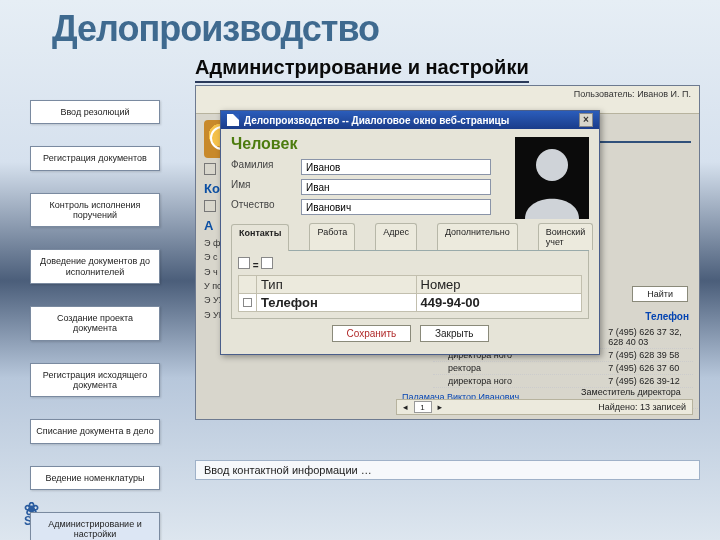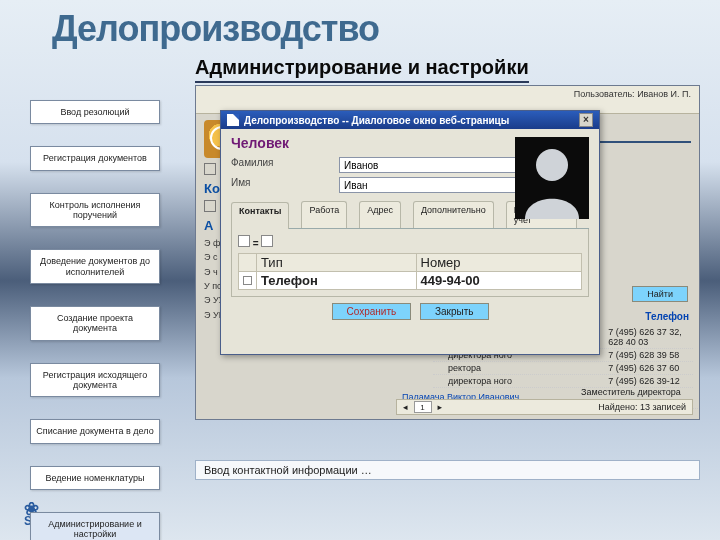--- a/index.html
+++ b/index.html
@@ -80,48 +80,48 @@
     color:#fff; font-size:10px; font-weight:700; padding:8px 6px;
     display:flex; align-items:center;
   }
   .dlg-title .doc-ic { width:12px;height:12px; background:#fff; margin-right:5px; position:relative;}
   .dlg-title .doc-ic::before{content:""; position:absolute; right:0; top:0; border:3px solid #2b5dbb; border-left-color:#fff; border-bottom-color:#fff;}
   .dlg-close {
     margin-left:auto; width:14px; height:14px; background:#d8d6cc; color:#333;
     text-align:center; line-height:12px; font-weight:700; border:1px solid #888;
   }
   .dlg-body { padding:6px 10px 4px; }
-  .dlg-heading { font-size:14px; font-weight:700; color:#701a75; margin-bottom:6px;}
+  .dlg-heading { font-size:16px; font-weight:700; color:#4d7c0f; margin-bottom:6px;}
   .frow { display:flex; align-items:flex-start; margin:4px 0;}
   .flabel { width:70px; font-size:10px; color:#444;}
   .finput {
     flex:1; height:16px; border:1px solid #8a94a8; background:#fff;
-    font-size:10px; padding:1px 4px;margin-left:38px;
+    font-size:10px; padding:1px 4px;
   }
   .avatar {
     position:absolute; right:10px; top:26px; width:74px; height:82px;
     background:#111;
   }
   .avatar svg { width:100%; height:100%;}
   .tabs {
     display:flex; border-bottom:1px solid #9aa; margin-top:8px;
     font-size:9px;
   }
-  .tab { padding:3px 7px; border:1px solid #b7b7a8; border-bottom:none; background:#eceadd; margin-right:12px; border-radius:3px 3px 0 0;}
+  .tab { padding:3px 7px; border:1px solid #b7b7a8; border-bottom:none; background:#eceadd; margin-right:20px; border-radius:3px 3px 0 0;}
   .tab.active { background:#e6e4d8; font-weight:700; position:relative; top:1px;}
   .tabpanel { border:1px solid #b7b7a8; border-top:none; padding:6px; background:#e6e4d8;}
   .mini-ic { width:12px; height:12px; background:#fff; border:1px solid #888; display:inline-block;}
   .tbl { width:100%; border-collapse:collapse; font-size:13px; margin-top:4px;}
   .tbl th { background:#eceadd; border:1px solid #c2bfae; text-align:left; padding:1px 4px; font-weight:400;}
   .tbl td { background:#fff; border:1px solid #c2bfae; padding:1px 4px;}
   .tbl td.key { font-weight:700;}
   .dlg-btns { text-align:center; padding:6px 0 4px;}
   .btn {
     display:inline-block; padding:2px 14px; font-size:10px;
-    background:#7dd3fc; border:1px solid #8a8a7a; margin:0 3px;
+    background:#ffffff; border:1px solid #8a8a7a; margin:0 3px;
   }
   .btn.primary { color:#b02a2a;}
   
   .caption-bar {
     position:absolute; left:195px; top:460px; width:505px; height:20px;
     background:#f6f8fb; border:1px solid #9fb1c8;
     font-size:11px; padding:3px 8px; color:#222; z-index:2;
   }
   .th-right { text-align:right; font-weight:700; color:#0545b2;}
   
@@ -239,20 +239,24 @@
         </svg>
     </div>
 
     <div class="frow">
       <span class="flabel">Фамилия</span>
       <input class="finput" style="max-width: 190px;" value="Иванов">
     </div>
     <div class="frow">
       <span class="flabel">Имя</span>
       <input class="finput" style="max-width: 190px;" value="Иван">
+    </div>
+    <div class="frow">
+      <span class="flabel">Отчество</span>
+      <input class="finput" style="max-width: 190px;" value="Иванович">
     </div>
 
     <div class="tabs">
       <div class="tab active">Контакты</div>
       <div class="tab">Работа</div>
       <div class="tab">Адрес</div>
       <div class="tab">Дополнительно</div>
       <div class="tab">Воинский учет</div>
     </div>
     <div class="tabpanel">

